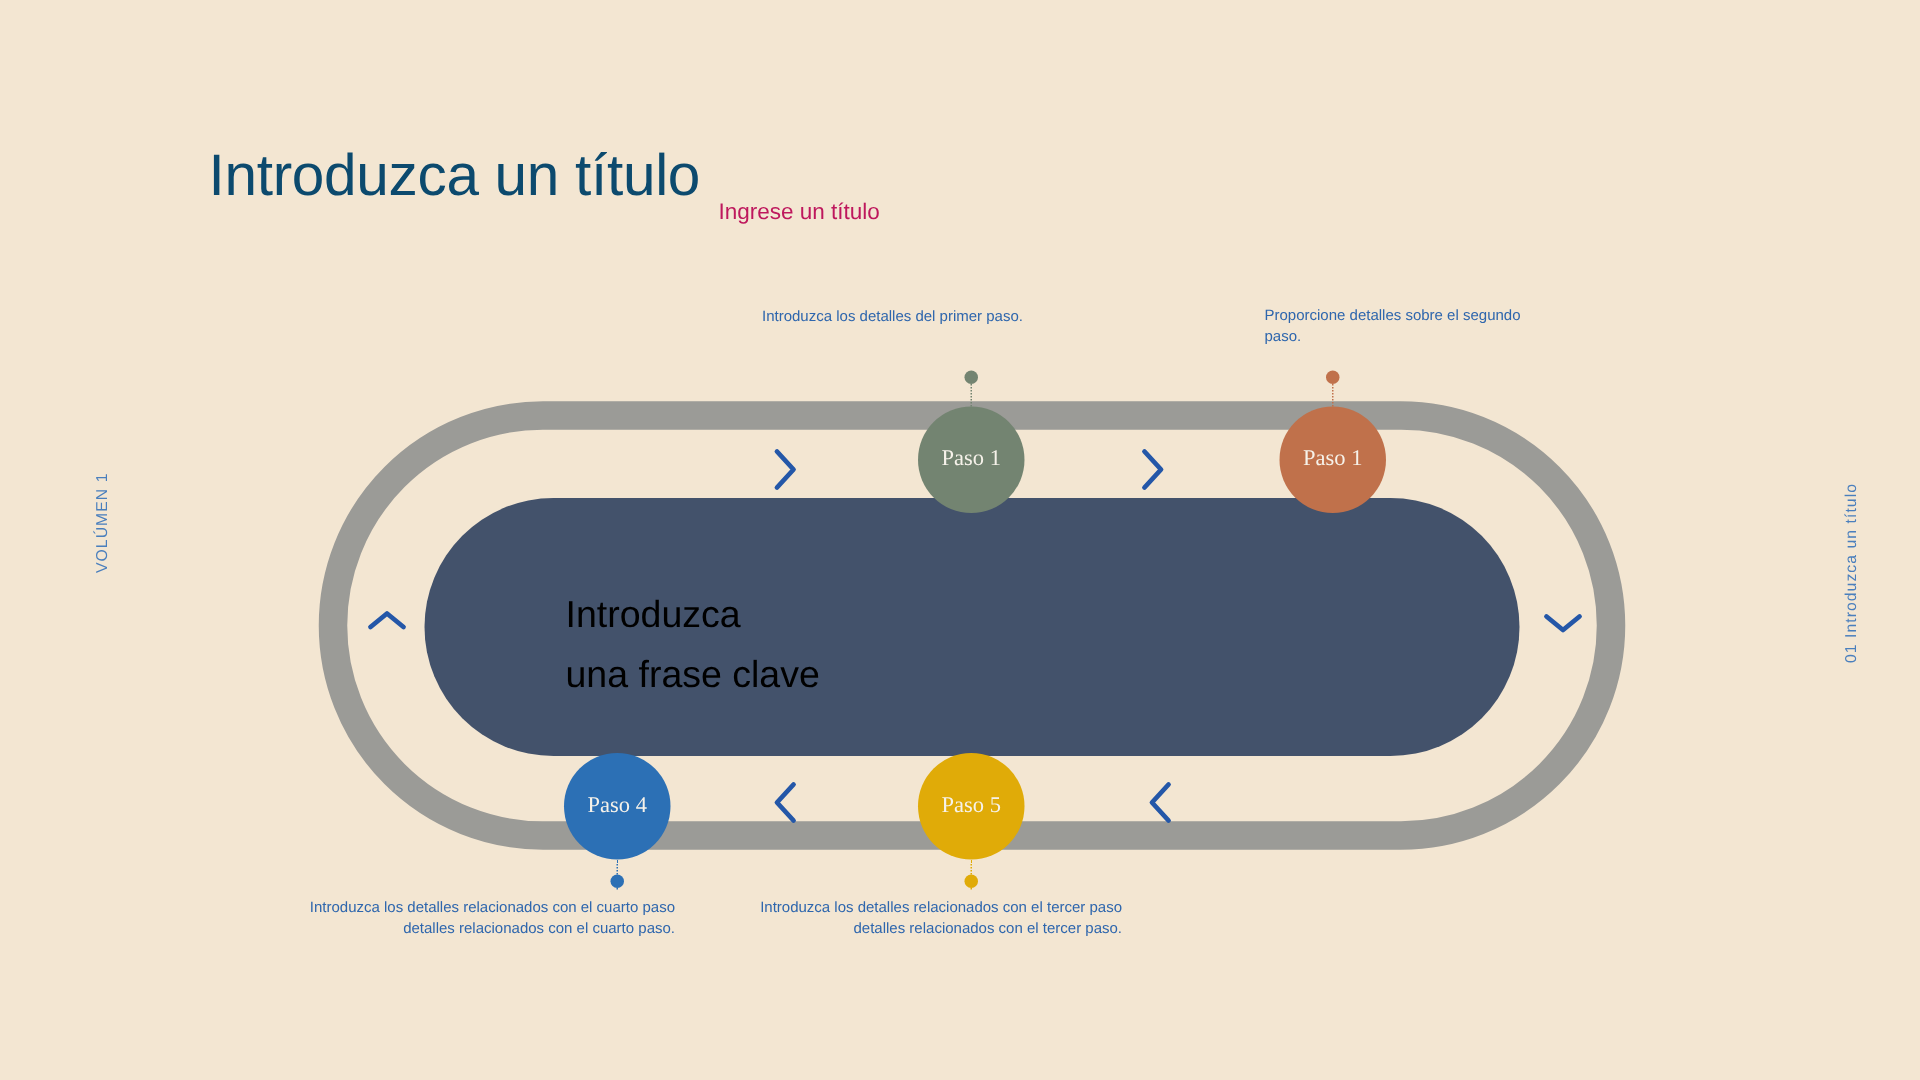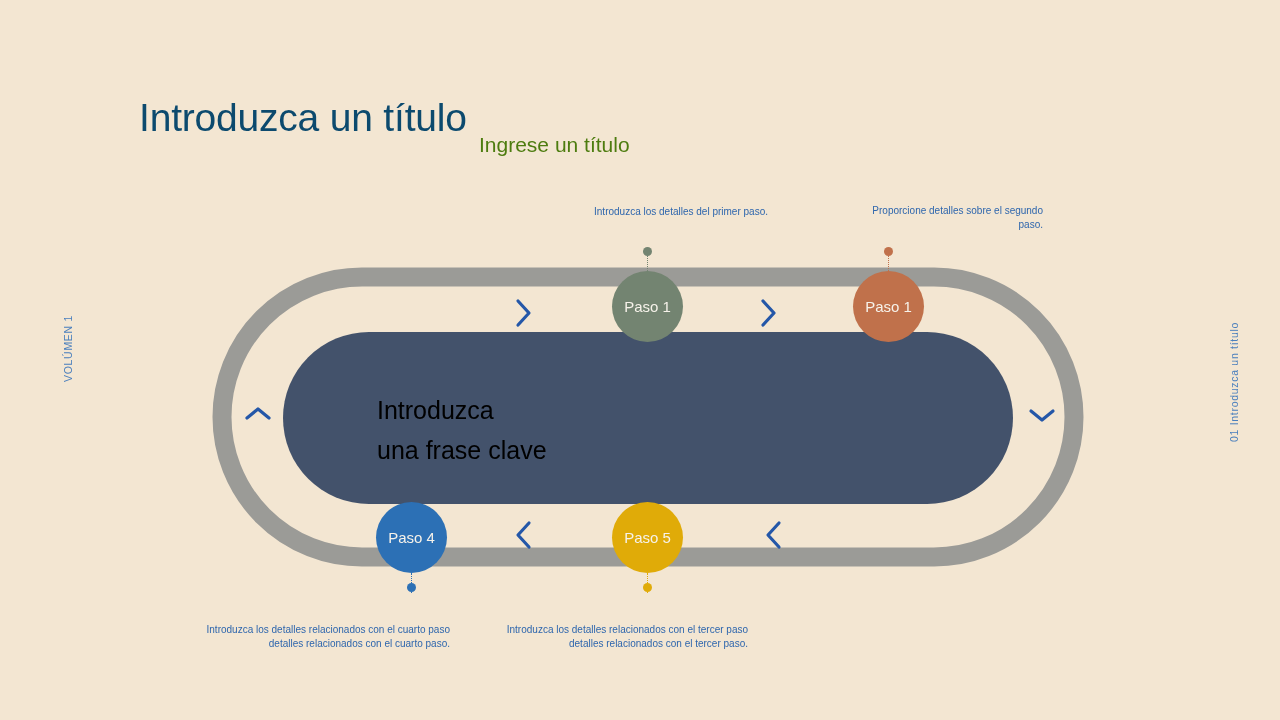--- a/index.html
+++ b/index.html
@@ -30,23 +30,23 @@
     font-size: 39px;
     font-weight: 400;
     color: #0c4a6e;
     letter-spacing: -0.2px;
     white-space: nowrap;
   }
   #title-sub {
     position: absolute;
     left: 479px;
     top: 133px;
-    font-size: 21px;
-    font-weight: 400;
-    color: #4d7c0f;
+    font-size: 15px;
+    font-weight: 400;
+    color: #be185d;
     white-space: nowrap;
   }
 
   
   .side-label {
     position: absolute;
     font-size: 10.5px;
     color: #4a7fbd;
     letter-spacing: 0.7px;
     white-space: nowrap;
@@ -98,20 +98,21 @@
   
   .step-circle {
     position: absolute;
     border-radius: 50%;
     display: flex;
     align-items: center;
     justify-content: center;
     color: #f6f2ea;
     font-size: 15px;
     font-weight: 400;
+    font-family: Liberation Serif, serif;
   }
 
   
   .connector-line {
     position: absolute;
     width: 0;
     border-left: 1.5px dotted;
   }
   .connector-dot {
     position: absolute;
@@ -120,23 +121,22 @@
     border-radius: 50%;
   }
 
   
   .step-caption {
     position: absolute;
     font-size: 10px;
     line-height: 13.5px;
     color: #2e66ad;
     white-space: pre-line;
-    text-align: right;
-  }
-  .cap-right { text-align: right; margin-top: 24px; }
+  }
+  .cap-right { text-align: right; }
 
   
   .chevron {
     position: absolute;
   }
 </style>
 </head>
 <body>
 
 <div id="slide">

